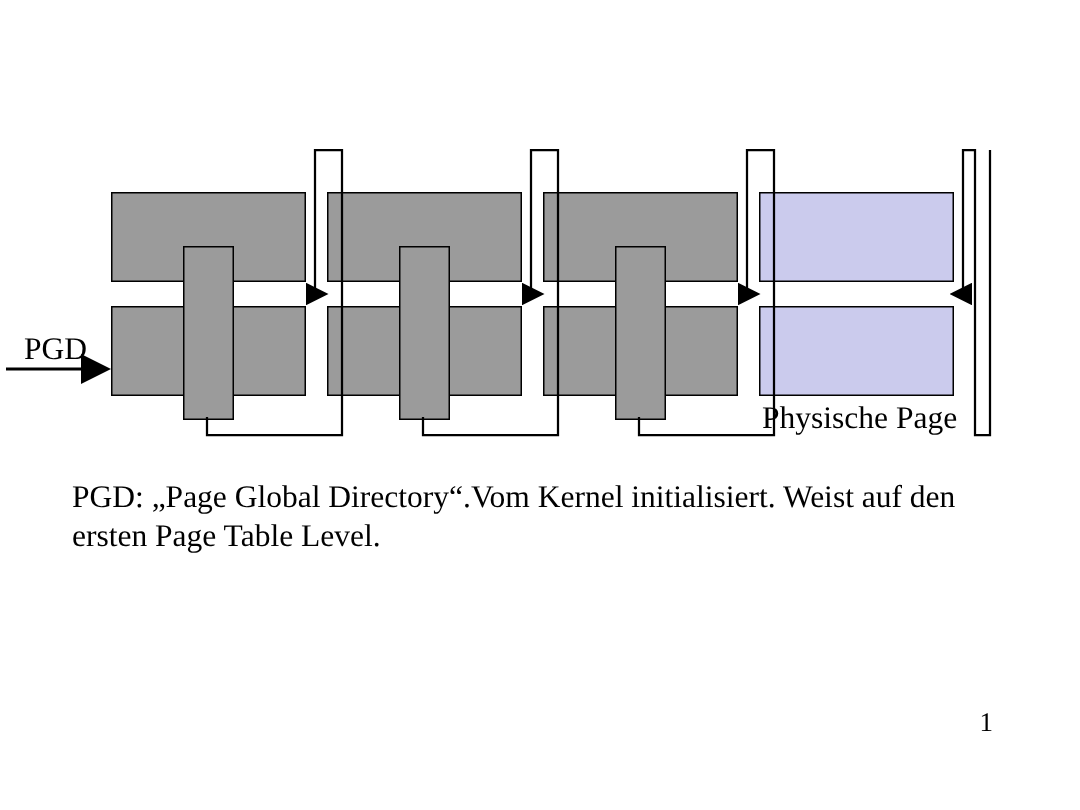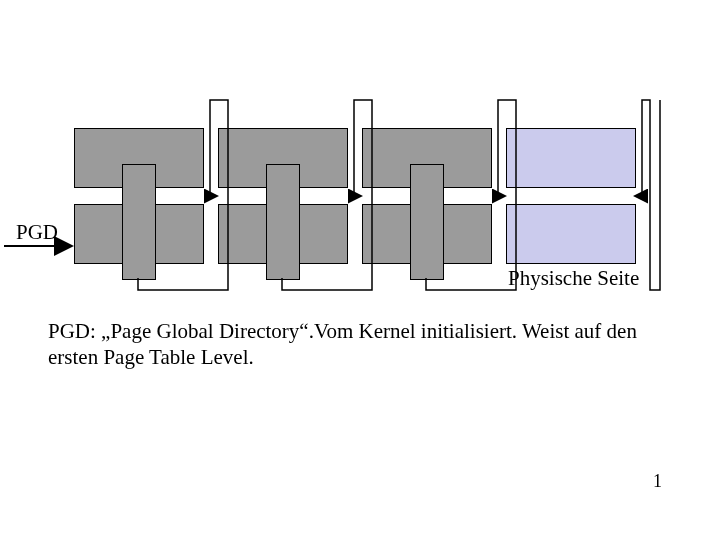--- a/index.html
+++ b/index.html
@@ -83,18 +83,18 @@
     <polyline points="138,278 138,290 228,290 228,100 210,100 210,196 216,196" fill="none" stroke="#000" stroke-width="1.5" marker-end="url(#ah)"></polyline>
 
     <polyline points="282,278 282,290 372,290 372,100 354,100 354,196 360,196" fill="none" stroke="#000" stroke-width="1.5" marker-end="url(#ah)"></polyline>
 
     <polyline points="426,278 426,290 516,290 516,100 498,100 498,196 504,196" fill="none" stroke="#000" stroke-width="1.5" marker-end="url(#ah)"></polyline>
 
     <polyline points="660,100 660,290 650,290 650,100 642,100 642,196 636,196" fill="none" stroke="#000" stroke-width="1.5" marker-end="url(#ah)"></polyline>
   </svg>
 
   <div class="lbl" style="left:6px; top:220px;margin-left:10px;">PGD</div>
-  <div class="lbl" style="left:508px; top:266px;">Physische Seite</div>
+  <div class="lbl" style="left:508px; top:266px;">Physische Page</div>
 </div>
 
 <div class="desc">PGD: „Page Global Directory“.Vom Kernel initialisiert. Weist auf den ersten Page Table Level.</div>
 
 <div class="pagenum">1</div>
 
 </body></html>

